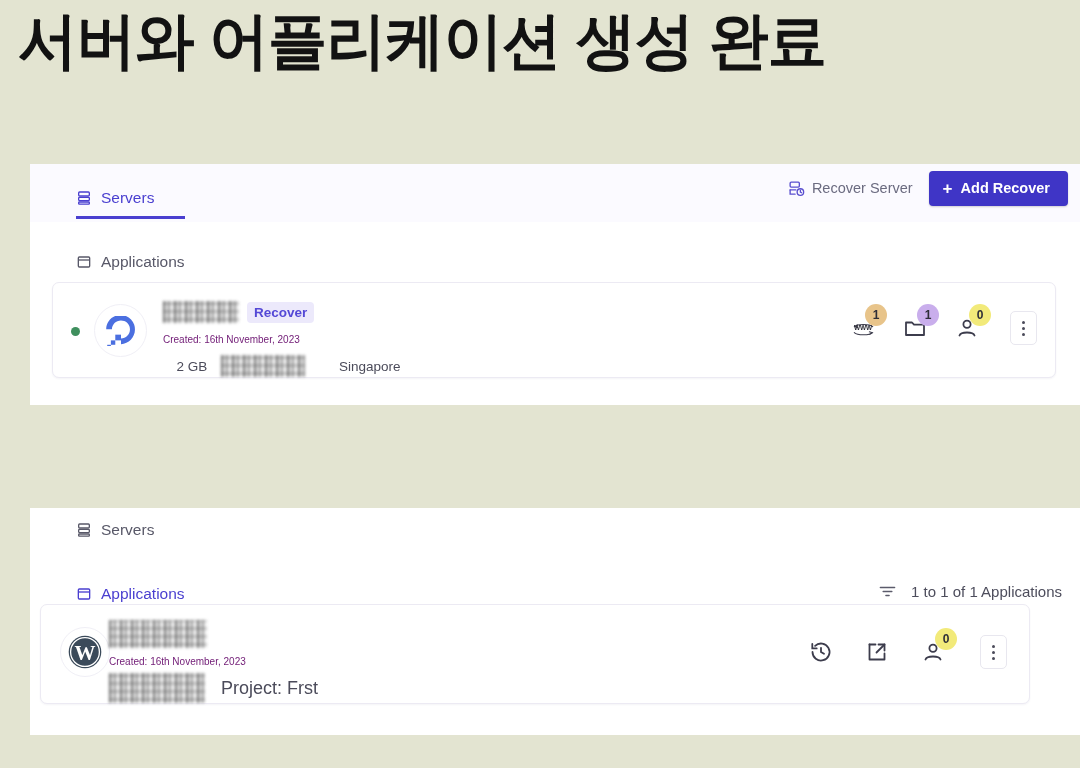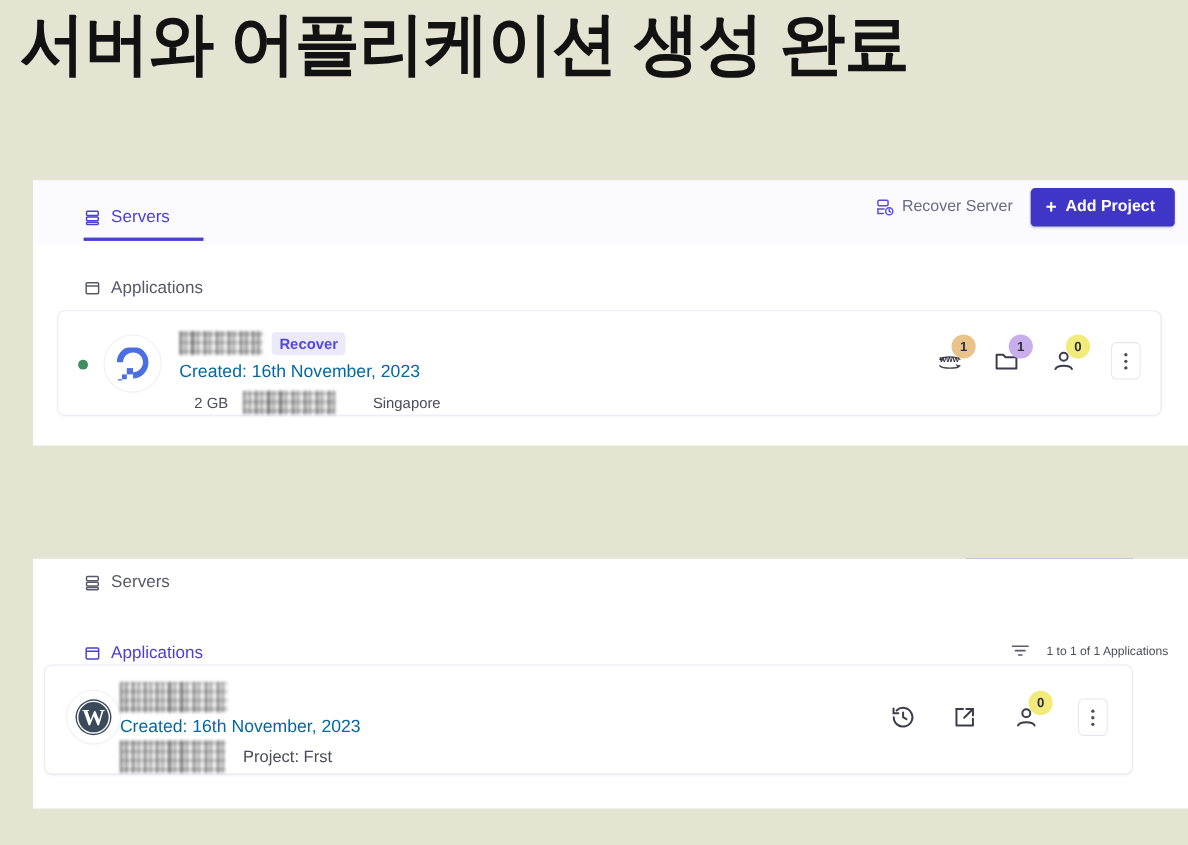--- a/index.html
+++ b/index.html
@@ -97,21 +97,21 @@
     cursor: pointer;
   }
   .tab.active { color: #4a3fd0; border-bottom-color: #4a3fd0; }
   .tab .ic { display: flex; }
 
   
   .filter-row {
     position: absolute;
     right: 18px;
     display: flex; align-items: center; gap: 14px;
-    font-size: 11px;
+    font-size: 15px;
     color: #4d4d5c;
   }
   .filter-row .filter-ic { display: flex; color: #5b5b6b; cursor: pointer; }
   .filter-apps { top: 74px; }
 
   
   .card {
     position: absolute;
     background: #fff;
     border: 1px solid #eceaf3;
@@ -162,29 +162,29 @@
   .name-row { height: 30px; gap: 8px; }
   .badge-premium {
     font-size: 13.5px;
     font-weight: bold;
     color: #5448d6;
     background: #ece9fb;
     border-radius: 4px;
     padding: 3px 7px;
   }
   .meta-text {
-    font-size: 16px;
-    color: #0369a1;
+    font-size: 10px;
+    color: #701a75;
     white-space: nowrap;
   }
   .created-row { height: 24px; }
   .spec-row { height: 30px; gap: 0; text-align: center; }
   .spec-ram { font-size: 13.5px; color: #4b4b5a; width: 58px; }
   .spec-region { font-size: 13.5px; color: #4b4b5a; margin-left: 34px; }
-  .app-project { font-size: 15px; color: #4b4b5a; margin-left: 16px; }
+  .app-project { font-size: 18px; color: #4b4b5a; margin-left: 16px; }
 
   
   .icon-cluster {
     position: absolute;
     display: flex; align-items: center;
   }
   .srv-icons { right: 18px; top: 28px; gap: 26px; }
   .app-icons { right: 22px; top: 30px; gap: 30px; }
 
   .icon-btn {
@@ -254,21 +254,21 @@
           <path d="M3 14h8"></path>
             <path d="M3 14v6h7"></path>
           <circle cx="17.5" cy="17" r="4.6"></circle>
           <path d="M17.5 14.4v2.6l1.7 1"></path>
         </svg>
       </span>
       <span>Recover Server</span>
     </button>
     <button class="add-server-btn">
       <span class="plus">+</span>
-      <span>Add Project</span>
+      <span>Add Recover</span>
     </button>
   </div>
 
   <div class="tabs tabs-servers">
     <div class="tab active">
       <span class="ic">
         <svg width="16" height="16" viewBox="0 0 24 24" fill="none" stroke="currentColor" stroke-width="2">
           <rect x="4" y="3" width="16" height="6" rx="1.4"></rect>
           <rect x="4" y="11" width="16" height="5" rx="1.2"></rect>
           <rect x="4" y="18" width="16" height="3.2" rx="1"></rect>

